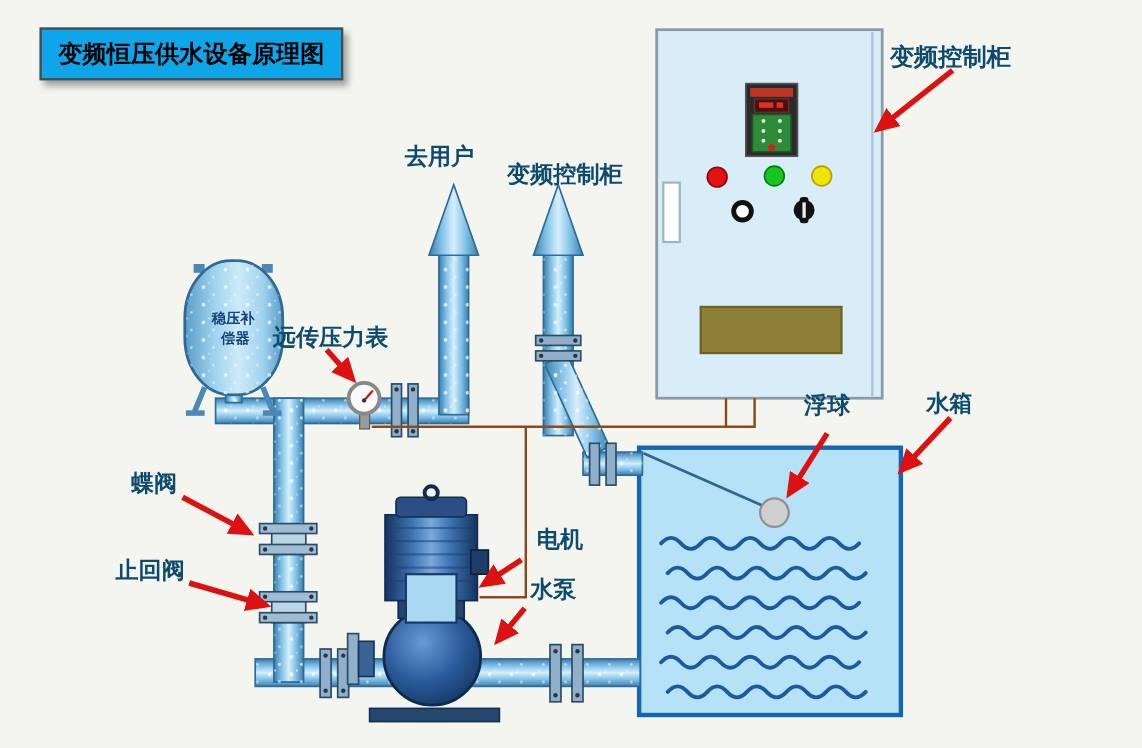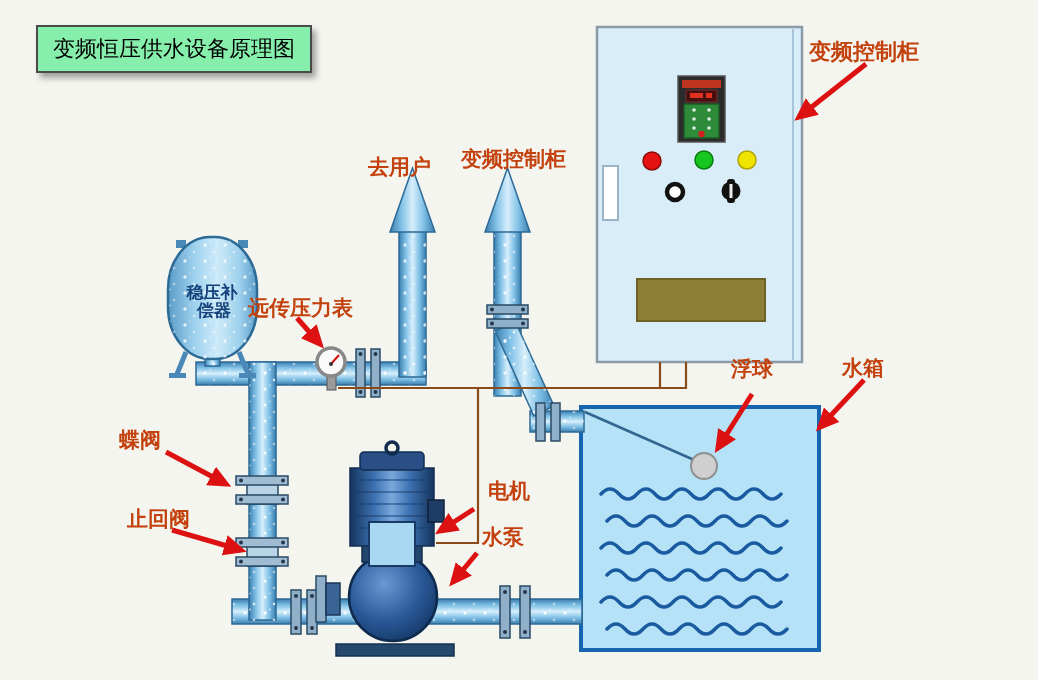--- a/index.html
+++ b/index.html
@@ -2,31 +2,31 @@
 <html><head>
 <meta charset="utf-8">
 <style>
   html,body{margin:0;padding:0;background:#e9e9e4;}
   .stage{
     position:relative;width:1038px;height:680px;background:#f5f5f0;
     overflow:hidden;font-family:"Liberation Sans",sans-serif;
   }
   .stage svg{position:absolute;left:0;top:0;}
   .title-box{
-    position:absolute;left:36px;top:25px;background:#86efac;
-    border:2px solid #4a4a4a;padding:7px 15px;font-size:22px;font-weight:normal;
+    position:absolute;left:36px;top:25px;background:#0ea5e9;
+    border:2px solid #4a4a4a;padding:7px 15px;font-size:22px;font-weight:bold;
     color:#000;box-shadow:4px 5px 6px rgba(0,0,0,.35);white-space:nowrap;
   }
   .lbl{
-    position:absolute;font-size:21px;font-weight:bold;color:#c2410c;
-    white-space:nowrap;line-height:1.1;
+    position:absolute;font-size:21px;font-weight:bold;color:#0c4a6e;
+    white-space:nowrap;line-height:1.1;font-family:Liberation Serif, serif;
   }
   .lbl-lg{font-size:22px;}
   .vessel-lbl{
-    position:absolute;width:60px;text-align:center;font-size:17px;
+    position:absolute;width:60px;text-align:center;font-size:13px;
     font-weight:bold;color:#15427a;white-space:nowrap;
   }
 </style>
 </head>
 <body>
 
 <div class="stage">
 
   <svg width="1038" height="680" viewBox="0 0 1038 680">
     <defs>
@@ -248,26 +248,26 @@
       <line x1="172" y1="530" x2="241" y2="550"></line>
       <line x1="474" y1="509" x2="440" y2="531"></line>
       <line x1="477" y1="553" x2="453" y2="582"></line>
       <line x1="752" y1="394" x2="718" y2="448"></line>
       <line x1="864" y1="380" x2="820" y2="427"></line>
     </g>
   </svg>
 
   <div class="title-box">变频恒压供水设备原理图</div>
 
-  <div class="lbl" style="left:368px;top:155px">去用户</div>
+  <div class="lbl" style="left:368px;top:131px">去用户</div>
   <div class="lbl" style="left:461px;top:147px">变频控制柜</div>
   <div class="lbl lbl-lg" style="left:809px;top:40px">变频控制柜</div>
   <div class="lbl" style="left:248px;top:296px">远传压力表</div>
   <div class="lbl" style="left:119px;top:428px">蝶阀</div>
-  <div class="lbl" style="left:127px;top:507px">止回阀</div>
+  <div class="lbl" style="left:105px;top:507px">止回阀</div>
   <div class="lbl" style="left:488px;top:479px">电机</div>
   <div class="lbl" style="left:482px;top:525px">水泵</div>
   <div class="lbl" style="left:731px;top:357px">浮球</div>
   <div class="lbl" style="left:842px;top:356px">水箱</div>
 
   <div class="vessel-lbl" style="left:182px;top:281px">稳压补</div>
   <div class="vessel-lbl" style="left:184px;top:299px">偿器</div>
 </div>
 
 </body></html>

